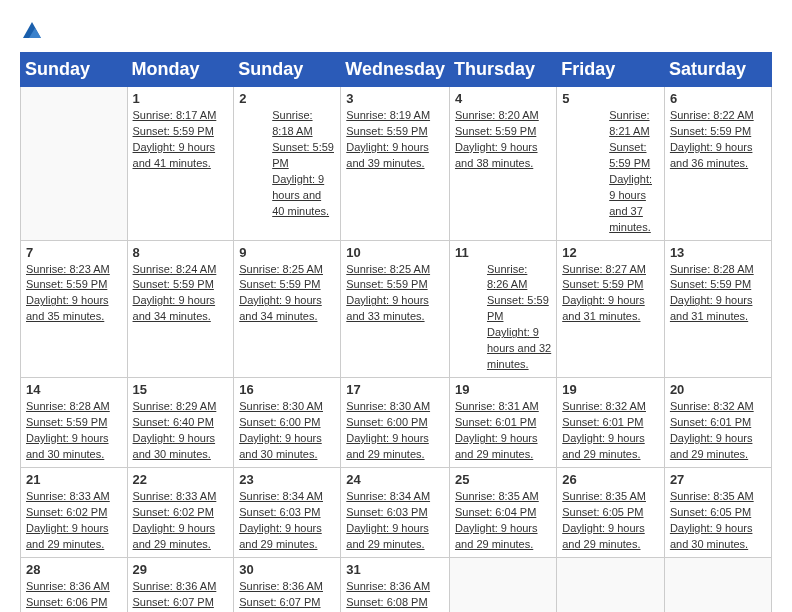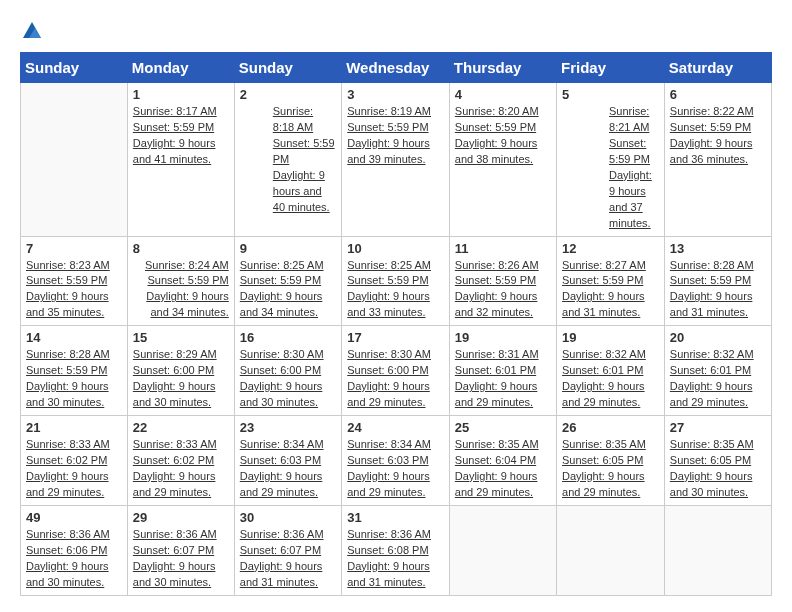--- a/index.html
+++ b/index.html
@@ -35,21 +35,21 @@
       color: #555;
     }
     .calendar {
       width: 100%;
       border-collapse: collapse;
       border: 1px solid #ccc;
     }
     .calendar th {
       background-color: #2b5bb8;
       color: #fff;
-      font-size: 15px;
+      font-size: 18px;
       padding: 6px 4px;
       text-align: left;
       border: 1px solid #2b5bb8;
     }
     .calendar td {
       vertical-align: top;
       border: 1px solid #ccc;
       padding: 4px 5px;
       width: 108px;
       min-height: 80px;
@@ -149,39 +149,39 @@
       </tr>
       <tr>
         <td>
           <div class="day-number">7</div>
           <div class="day-info" style="white-space: pre-line;">Sunrise: 8:23 AM
 Sunset: 5:59 PM
 Daylight: 9 hours and 35 minutes.</div>
         </td>
         <td>
           <div class="day-number">8</div>
-          <div class="day-info" style="white-space: pre-line; text-align: right;">Sunrise: 8:24 AM
+          <div class="day-info" style="white-space: pre-line;">Sunrise: 8:24 AM
 Sunset: 5:59 PM
 Daylight: 9 hours and 34 minutes.</div>
         </td>
         <td>
           <div class="day-number">9</div>
           <div class="day-info" style="white-space: pre-line;">Sunrise: 8:25 AM
 Sunset: 5:59 PM
 Daylight: 9 hours and 34 minutes.</div>
         </td>
         <td>
           <div class="day-number">10</div>
           <div class="day-info" style="white-space: pre-line;">Sunrise: 8:25 AM
 Sunset: 5:59 PM
 Daylight: 9 hours and 33 minutes.</div>
         </td>
         <td>
           <div class="day-number">11</div>
-          <div class="day-info" style="white-space: pre-line;">Sunrise: 8:26 AM
+          <div class="day-info" style="white-space: pre-line; margin-left: 32px;">Sunrise: 8:26 AM
 Sunset: 5:59 PM
 Daylight: 9 hours and 32 minutes.</div>
         </td>
         <td>
           <div class="day-number">12</div>
           <div class="day-info" style="white-space: pre-line;">Sunrise: 8:27 AM
 Sunset: 5:59 PM
 Daylight: 9 hours and 31 minutes.</div>
         </td>
         <td>
@@ -194,21 +194,21 @@
       <tr>
         <td>
           <div class="day-number">14</div>
           <div class="day-info" style="white-space: pre-line;">Sunrise: 8:28 AM
 Sunset: 5:59 PM
 Daylight: 9 hours and 30 minutes.</div>
         </td>
         <td>
           <div class="day-number">15</div>
           <div class="day-info" style="white-space: pre-line;">Sunrise: 8:29 AM
-Sunset: 6:00 PM
+Sunset: 6:40 PM
 Daylight: 9 hours and 30 minutes.</div>
         </td>
         <td>
           <div class="day-number">16</div>
           <div class="day-info" style="white-space: pre-line;">Sunrise: 8:30 AM
 Sunset: 6:00 PM
 Daylight: 9 hours and 30 minutes.</div>
         </td>
         <td>
           <div class="day-number">17</div>
@@ -274,21 +274,21 @@
         </td>
         <td>
           <div class="day-number">27</div>
           <div class="day-info" style="white-space: pre-line;">Sunrise: 8:35 AM
 Sunset: 6:05 PM
 Daylight: 9 hours and 30 minutes.</div>
         </td>
       </tr>
       <tr>
         <td>
-          <div class="day-number">49</div>
+          <div class="day-number">28</div>
           <div class="day-info" style="white-space: pre-line;">Sunrise: 8:36 AM
 Sunset: 6:06 PM
 Daylight: 9 hours and 30 minutes.</div>
         </td>
         <td>
           <div class="day-number">29</div>
           <div class="day-info" style="white-space: pre-line;">Sunrise: 8:36 AM
 Sunset: 6:07 PM
 Daylight: 9 hours and 30 minutes.</div>
         </td>

